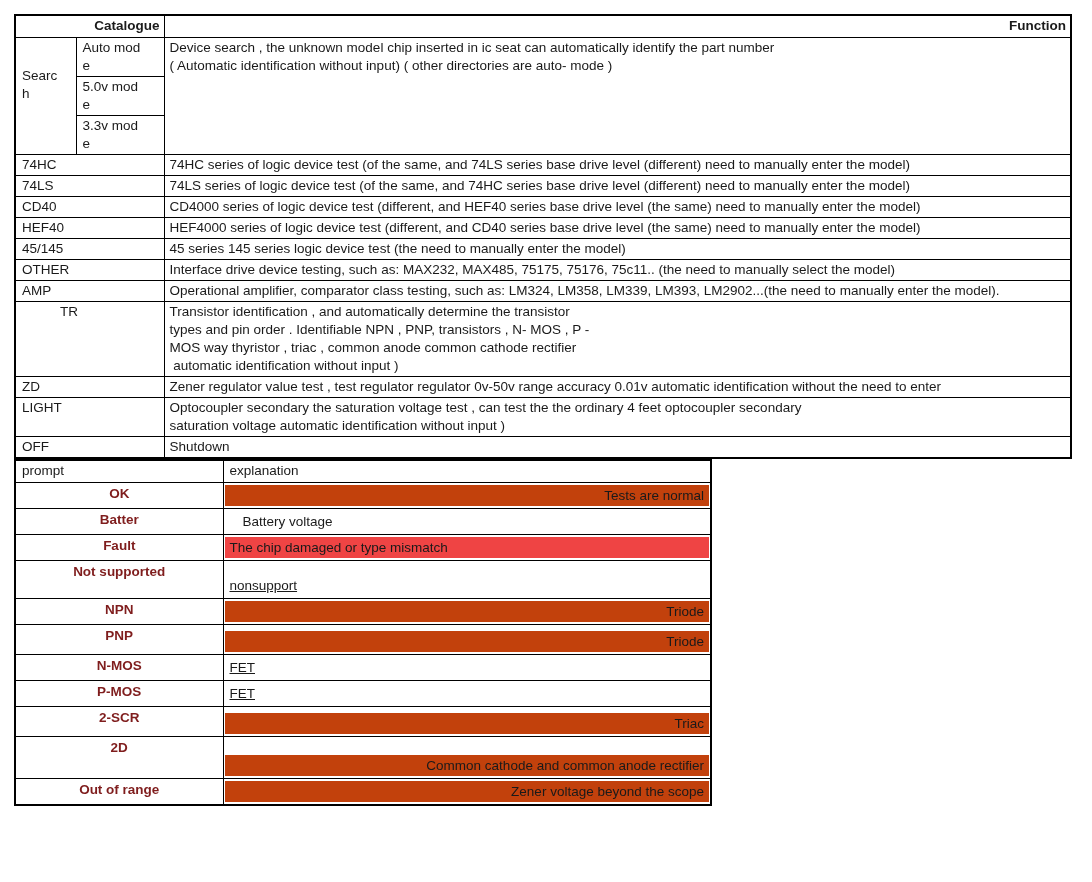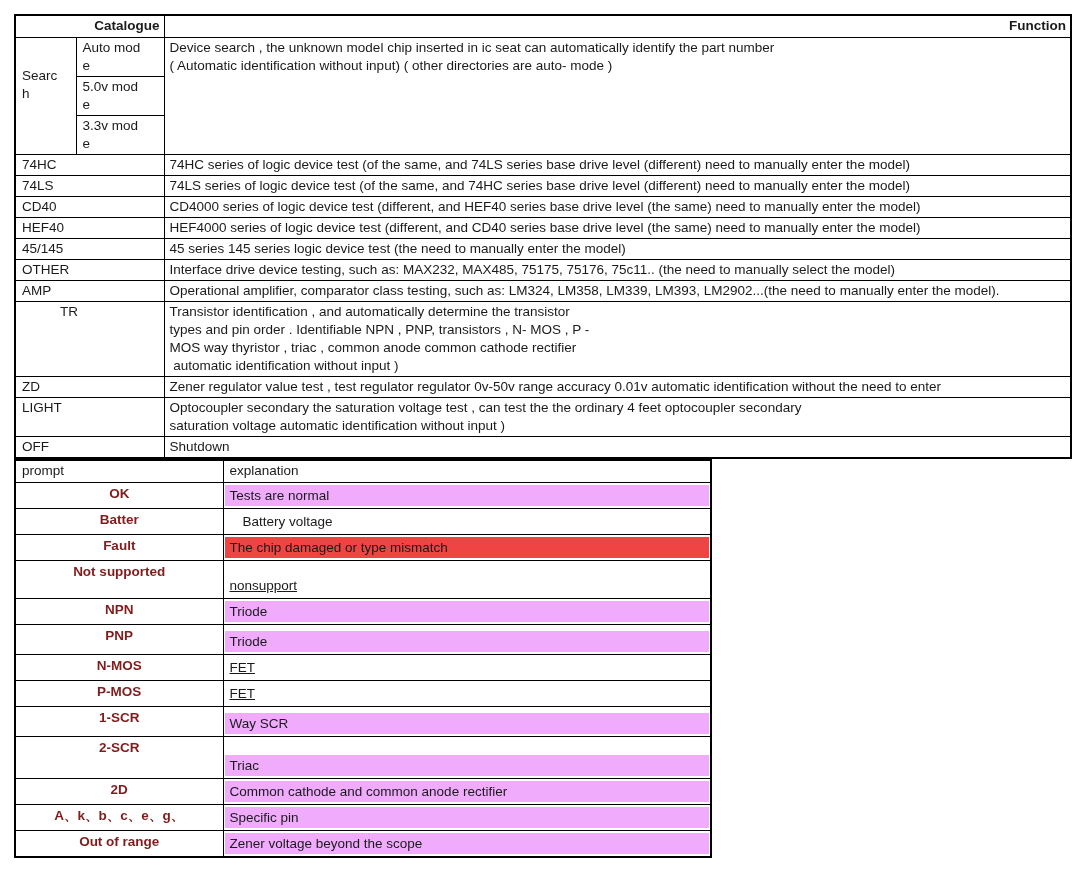--- a/index.html
+++ b/index.html
@@ -69,21 +69,21 @@
     font-weight: bold;
     text-align: center;
     padding: 2px 4px 1px 4px;
   }
   #t2 td.expl { padding: 2px 1px; }
   .band {
     display: block;
     line-height: 19px;
     padding: 1px 5px;
   }
-  .hl-cream    { background: #f0abfc; }
+  .hl-cream    { background: #c2410c; text-align: right; }
   .hl-lavender { background: #ef4444; }
   .hl-none     { background: transparent; }
   .u { text-decoration: underline; }
 
   
   #t2 tbody tr:nth-child(1)  { height: 22px; }
   #t2 tbody tr:nth-child(2)  { height: 24px; }
   #t2 tbody tr:nth-child(3)  { height: 25px; }
   #t2 tbody tr:nth-child(4)  { height: 38px; }
   #t2 tbody tr:nth-child(5)  { height: 23px; }
@@ -251,41 +251,29 @@
             <span class="band hl-none u">FET</span>
           </td>
         </tr>
         <tr>
           <td class="prompt">P-MOS</td>
           <td class="expl">
             <span class="band hl-none u">FET</span>
           </td>
         </tr>
         <tr>
-          <td class="prompt">1-SCR</td>
-          <td class="expl">
-            <span class="band hl-cream">Way SCR</span>
-          </td>
-        </tr>
-        <tr>
           <td class="prompt">2-SCR</td>
           <td class="expl">
             <span class="band hl-cream">Triac</span>
           </td>
         </tr>
         <tr>
           <td class="prompt">2D</td>
           <td class="expl">
             <span class="band hl-cream">Common cathode and common anode rectifier</span>
-          </td>
-        </tr>
-        <tr>
-          <td class="prompt">A、k、b、c、e、g、</td>
-          <td class="expl">
-            <span class="band hl-cream">Specific pin</span>
           </td>
         </tr>
         <tr>
           <td class="prompt">Out of range</td>
           <td class="expl">
             <span class="band hl-cream">Zener voltage beyond the scope</span>
           </td>
         </tr>
       </tbody>
   </table>

